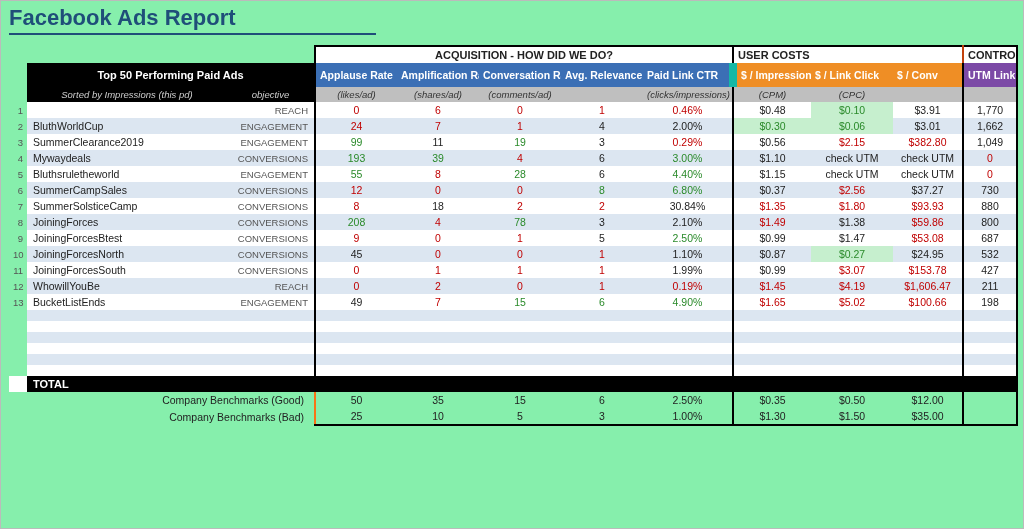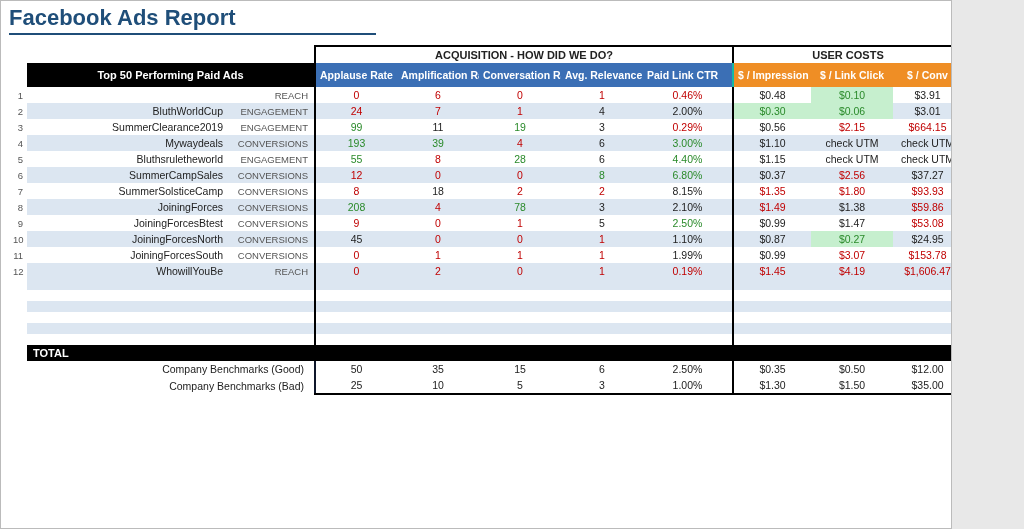--- a/index.html
+++ b/index.html
@@ -4,24 +4,24 @@
 <style>
   html, body {
     margin: 0;
     padding: 0;
     background: #e8e8e8;
     font-family: Arial, Helvetica, sans-serif;
     font-size: 10px;
     color: #222;
   }
   .sheet {
-    width: 952px;
+    width: 1024px;
     height: 529px;
     box-sizing: border-box;
-    background: #ffffff;
+    background: #86efac;
     border: 1px solid #bbb;
     position: relative;
     overflow: hidden;
   }
   .title-wrap {
     padding: 4px 8px 2px 8px;
   }
   .title {
     color: #1f4e79;
     font-size: 22px;
@@ -59,21 +59,21 @@
     font-weight: bold;
     text-align: center;
     font-size: 11px;
     border-left: 2px solid #000;
     border-right: 2px solid #000;
     border-top: 2px solid #000;
   }
   .grp-uc {
     background: #fff;
     font-weight: bold;
-    text-align: center;
+    text-align: left;
     font-size: 11px;
     border-right: 2px solid #c2410c;
     border-top: 2px solid #000;
   }
   .grp-ctl {
     background: #fff;
     font-weight: bold;
     text-align: center;
     font-size: 11px;
     border-right: 2px solid #000;
@@ -92,26 +92,25 @@
   .hdr-aq {
     background: #3b6fb5;
     color: #fff;
     font-weight: bold;
     font-size: 10.5px;
     vertical-align: middle;
     padding-top: 6px;
     padding-bottom: 6px;
   }
   .hdr-aq.bl { border-left: 2px solid #000; }
-  .hdr-aq.br { border-right: 2px solid #14b8a6; }
+  .hdr-aq.br { border-right: 8px solid #14b8a6; }
   .hdr-uc {
     background: #ef8e25;
     color: #fff;
     font-weight: bold;
-    text-align: center;
     font-size: 10.5px;
     vertical-align: middle;
   }
   .hdr-uc.br { border-right: 2px solid #000; }
   .hdr-ctl {
     background: #7c4aa6;
     color: #fff;
     font-weight: bold;
     text-align: center;
     font-size: 10.5px;
@@ -134,21 +133,21 @@
     font-size: 9.5px;
     text-align: center;
   }
   .sub-gray.bl { border-left: 2px solid #000; }
   .sub-gray.br { border-right: 2px solid #000; }
   .sub-blank { background: #bfbfbf; }
   .sub-blank.br { border-right: 2px solid #000; }
 
   
   .rownum { text-align: right; color: #555; font-size: 9.5px; padding-right: 4px;}
-  .name-cell { background: #dce6f1; text-align: right; font-size: 10.5px; padding-left: 6px; margin-left: 17px; }
+  .name-cell { background: #dce6f1; text-align: left; font-size: 10.5px; padding-left: 6px; margin-left: 17px; }
   .name-cell.alt { background: #fff; }
   .obj-cell { background: #dce6f1; text-align: right; font-size: 9.5px; color: #555; padding-right: 6px; border-right: 2px solid #000; margin-top: 8px;}
   .obj-cell.alt { background: #fff; }
   .d { text-align: center; font-size: 10.5px; }
   .d.alt { background: #fff; }
   .d.shade { background: #dce6f1; }
   .d.bl { border-left: 2px solid #000; }
   .d.br { border-right: 2px solid #000; }
   .neg { color: #c00000; }
   .pos { color: #2a8a2a; }
@@ -168,21 +167,21 @@
     color: #fff;
     font-weight: bold;
     font-size: 11px;
   }
   .total-row .tl { padding-left: 6px; text-align: left; }
   .total-row td.sep { border-right: 2px solid #000; }
 
   
   .bench td { font-size: 10.5px; text-align: center; }
   .bench .label { text-align: right; padding-right: 10px; }
-  .bench .bl { border-left: 2px solid #0f172a; }
+  .bench .bl { border-left: 2px solid #f97316; }
   .bench .br { border-right: 2px solid #000; }
   .bottom-border td.data { border-bottom: 2px solid #000; margin-top: 8px; }
 </style>
 </head>
 <body>
 
 <div class="sheet">
 
   <div class="title-wrap">
     <span class="title">Facebook Ads Report</span>
@@ -221,20 +220,34 @@
       <td class="hdr-aq">Amplification Rate</td>
       <td class="hdr-aq">Conversation Rate</td>
       <td class="hdr-aq">Avg. Relevance Score</td>
       <td class="hdr-aq br">Paid Link CTR</td>
       <td class="hdr-uc">$ / Impression</td>
       <td class="hdr-uc">$ / Link Click</td>
       <td class="hdr-uc br">$ / Conv</td>
       <td class="hdr-ctl">UTM Link Clicks</td>
     </tr>
 
+    <tr>
+      <td></td>
+      <td class="sub-black">Sorted by Impressions (this pd)</td>
+      <td class="sub-black">objective</td>
+      <td class="sub-gray bl">(likes/ad)</td>
+      <td class="sub-gray">(shares/ad)</td>
+      <td class="sub-gray">(comments/ad)</td>
+      <td class="sub-blank"></td>
+      <td class="sub-gray br">(clicks/impressions)</td>
+      <td class="sub-gray">(CPM)</td>
+      <td class="sub-gray">(CPC)</td>
+      <td class="sub-blank br"></td>
+      <td class="sub-blank br"></td>
+    </tr>
 
     </tbody>
       <tbody id="data-body">
         <tr>
           <td class="rownum">1</td>
           <td class="name-cell alt"></td>
           <td class="obj-cell alt">REACH</td>
           <td class="d alt bl  neg">0</td>
           <td class="d alt   neg">6</td>
           <td class="d alt   neg">0</td>
@@ -263,21 +276,21 @@
           <td class="rownum">3</td>
           <td class="name-cell alt">SummerClearance2019</td>
           <td class="obj-cell alt">ENGAGEMENT</td>
           <td class="d alt bl  pos">99</td>
           <td class="d alt   ">11</td>
           <td class="d alt   pos">19</td>
           <td class="d alt   ">3</td>
           <td class="d alt  br neg">0.29%</td>
           <td class="d alt  ">$0.56</td>
           <td class="d alt  neg">$2.15</td>
-          <td class="d alt br neg">$664.15</td>
+          <td class="d alt br neg">$382.80</td>
           <td class="d alt br ">1,049</td>
         </tr>
         <tr>
           <td class="rownum">4</td>
           <td class="name-cell ">Mywaydeals</td>
           <td class="obj-cell ">CONVERSIONS</td>
           <td class="d shade bl  pos">193</td>
           <td class="d shade   pos">39</td>
           <td class="d shade   neg">4</td>
           <td class="d shade   ">6</td>
@@ -316,21 +329,21 @@
           <td class="d shade br ">730</td>
         </tr>
         <tr>
           <td class="rownum">7</td>
           <td class="name-cell alt">SummerSolsticeCamp</td>
           <td class="obj-cell alt">CONVERSIONS</td>
           <td class="d alt bl  neg">8</td>
           <td class="d alt   ">18</td>
           <td class="d alt   neg">2</td>
           <td class="d alt   neg">2</td>
-          <td class="d alt  br ">8.15%</td>
+          <td class="d alt  br ">30.84%</td>
           <td class="d alt  neg">$1.35</td>
           <td class="d alt  neg">$1.80</td>
           <td class="d alt br neg">$93.93</td>
           <td class="d alt br ">880</td>
         </tr>
         <tr>
           <td class="rownum">8</td>
           <td class="name-cell ">JoiningForces</td>
           <td class="obj-cell ">CONVERSIONS</td>
           <td class="d shade bl  pos">208</td>
@@ -392,20 +405,34 @@
           <td class="d shade bl  neg">0</td>
           <td class="d shade   neg">2</td>
           <td class="d shade   neg">0</td>
           <td class="d shade   neg">1</td>
           <td class="d shade  br neg">0.19%</td>
           <td class="d shade  neg">$1.45</td>
           <td class="d shade  neg">$4.19</td>
           <td class="d shade br neg">$1,606.47</td>
           <td class="d shade br ">211</td>
         </tr>
+        <tr>
+          <td class="rownum">13</td>
+          <td class="name-cell alt">BucketListEnds</td>
+          <td class="obj-cell alt">ENGAGEMENT</td>
+          <td class="d alt bl  ">49</td>
+          <td class="d alt   neg">7</td>
+          <td class="d alt   pos">15</td>
+          <td class="d alt   pos">6</td>
+          <td class="d alt  br pos">4.90%</td>
+          <td class="d alt  neg">$1.65</td>
+          <td class="d alt  neg">$5.02</td>
+          <td class="d alt br neg">$100.66</td>
+          <td class="d alt br ">198</td>
+        </tr>
       </tbody>
 
     <tbody id="stripe-body">
         <tr class="stripe">
           <td></td>
           <td class="s1"></td>
           <td class="s1 rborder2"></td>
           <td class="s1 bl"></td>
           <td class="s1"></td>
           <td class="s1"></td>

